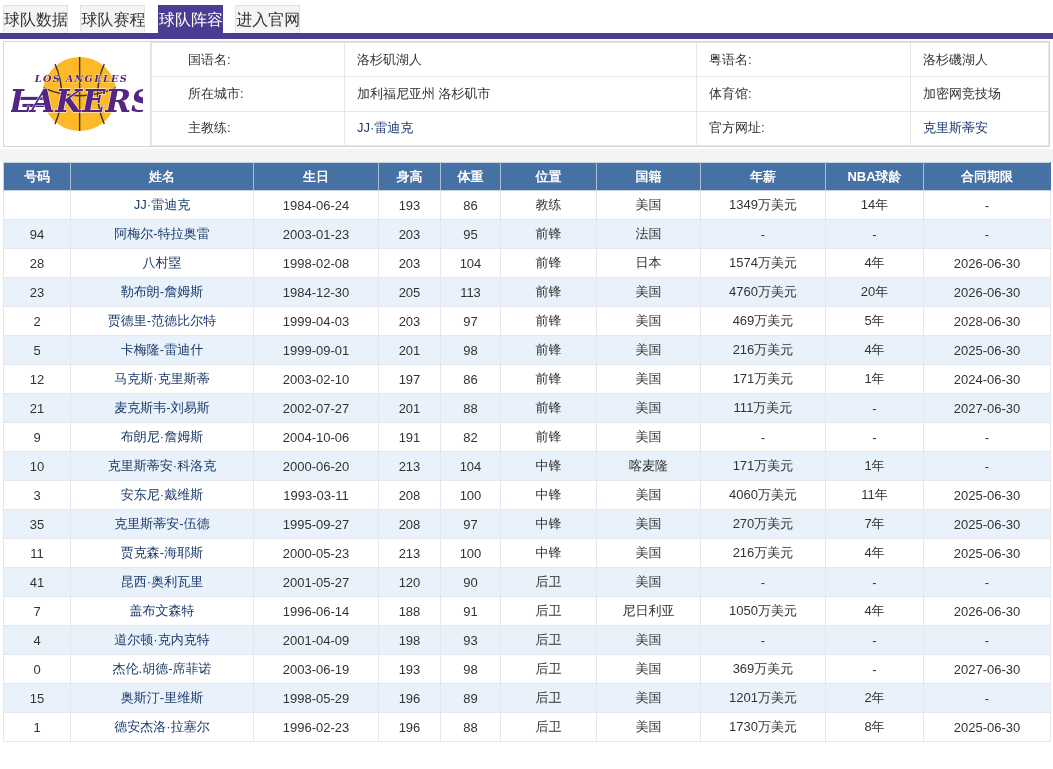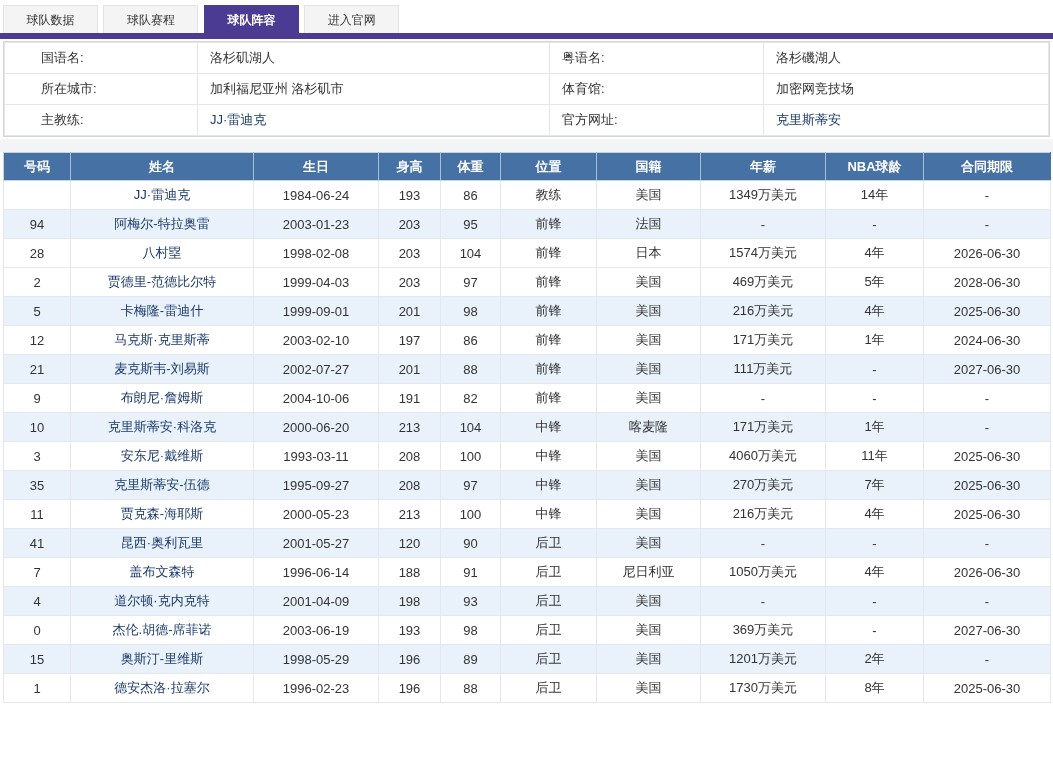--- a/index.html
+++ b/index.html
@@ -1,25 +1,25 @@
 <!DOCTYPE html>
 <html><head>
 <meta charset="utf-8">
 <style>
   * { margin:0; padding:0; box-sizing:border-box; }
   html,body { width:1053px; height:769px; overflow:hidden; background:#fff;
     font-family:"Liberation Sans","DejaVu Sans",sans-serif; }
 
   
   .tabbar { padding:5px 0 0 3px; background:#fff; white-space:nowrap; }
-  .tab { display:inline-block; vertical-align:bottom; width:95px; height:28px;
-    line-height:28px; text-align:center; font-size:12px; color:#333;
+  .tab { display:inline-block; vertical-align:bottom; width:65px; height:28px;
+    line-height:28px; text-align:center; font-size:16px; color:#333;
     background:#f4f4f4; border:1px solid #e3e3e3; border-bottom:none;
-    margin-right:1px; cursor:pointer; }
-  .tab.active { background:#4B3B92; border-color:#4B3B92; color:#fff; font-weight:bold; }
+    margin-right:8px; cursor:pointer; }
+  .tab.active { background:#4B3B92; border-color:#4B3B92; color:#fff; font-weight:normal; }
   .accent-bar { height:6px; background:#4B3B92; }
 
   
   .info-panel { margin:2px 3px 0 3px; border:1px solid #d6d6d6; background:#fff;
     display:flex; }
   .logo-cell { width:147px; border-right:1px solid #e2e2e2; display:flex;
     align-items:center; justify-content:center; }
   .info-table { flex:1; border-collapse:collapse; table-layout:fixed; }
   .info-table td { height:31px; font-size:13px; color:#333; text-align:left;
     padding-left:12px; border:1px solid #e6e6e6; background:#fff; }
@@ -46,20 +46,35 @@
 
 <div class="tabbar">
   <div class="tab">球队数据</div>
   <div class="tab">球队赛程</div>
   <div class="tab active">球队阵容</div>
   <div class="tab">进入官网</div>
 </div>
 <div class="accent-bar"></div>
 
 <div class="info-panel">
+  <div class="logo-cell">
+    <svg width="132" height="104" viewBox="0 0 150 118">
+      <circle cx="78" cy="59" r="42" fill="#FDB927"></circle>
+      <g fill="none" stroke="#3a332b" stroke-width="1.6">
+        <path d="M78 17 L78 101"></path>
+        <path d="M37 52 Q78 70 119 52"></path>
+        <path d="M50 25 Q65 59 50 93"></path>
+        <path d="M106 25 Q91 59 106 93"></path>
+      </g>
+      <path d="M8 64 H42" stroke="#552583" stroke-width="3.5"></path>
+      <path d="M13 72 H38" stroke="#552583" stroke-width="3.5"></path>
+      <text x="80" y="45" text-anchor="middle" font-family="'DejaVu Serif',serif" font-style="italic" font-weight="bold" font-size="11" letter-spacing="1.5" fill="#552583" stroke="#ffffff" stroke-width="0.6" paint-order="stroke">LOS ANGELES</text>
+      <text x="80" y="80" text-anchor="middle" font-family="'DejaVu Serif',serif" font-style="italic" font-weight="bold" font-size="35" fill="#552583" stroke="#ffffff" stroke-width="1" paint-order="stroke">LAKERS</text>
+    </svg>
+  </div>
   <table class="info-table">
     <tbody>
         <tr>
       <td class="lbl1">国语名:</td>
       <td class="val1">洛杉矶湖人</td>
       <td class="lbl2">粤语名:</td>
       <td>洛杉磯湖人</td>
     </tr>
     <tr>
       <td class="lbl1">所在城市:</td>
@@ -140,20 +155,32 @@
         <td><a class="name-link">八村塁</a></td>
         <td>1998-02-08</td>
         <td>203</td>
         <td>104</td>
         <td>前锋</td>
         <td>日本</td>
         <td>1574万美元</td>
         <td>4年</td>
         <td>2026-06-30</td>
       </tr>
+      <tr class="alt">
+        <td>23</td>
+        <td><a class="name-link">勒布朗-詹姆斯</a></td>
+        <td>1984-12-30</td>
+        <td>205</td>
+        <td>113</td>
+        <td>前锋</td>
+        <td>美国</td>
+        <td>4760万美元</td>
+        <td>20年</td>
+        <td>2026-06-30</td>
+      </tr>
       <tr>
         <td>2</td>
         <td><a class="name-link">贾德里-范德比尔特</a></td>
         <td>1999-04-03</td>
         <td>203</td>
         <td>97</td>
         <td>前锋</td>
         <td>美国</td>
         <td>469万美元</td>
         <td>5年</td>

